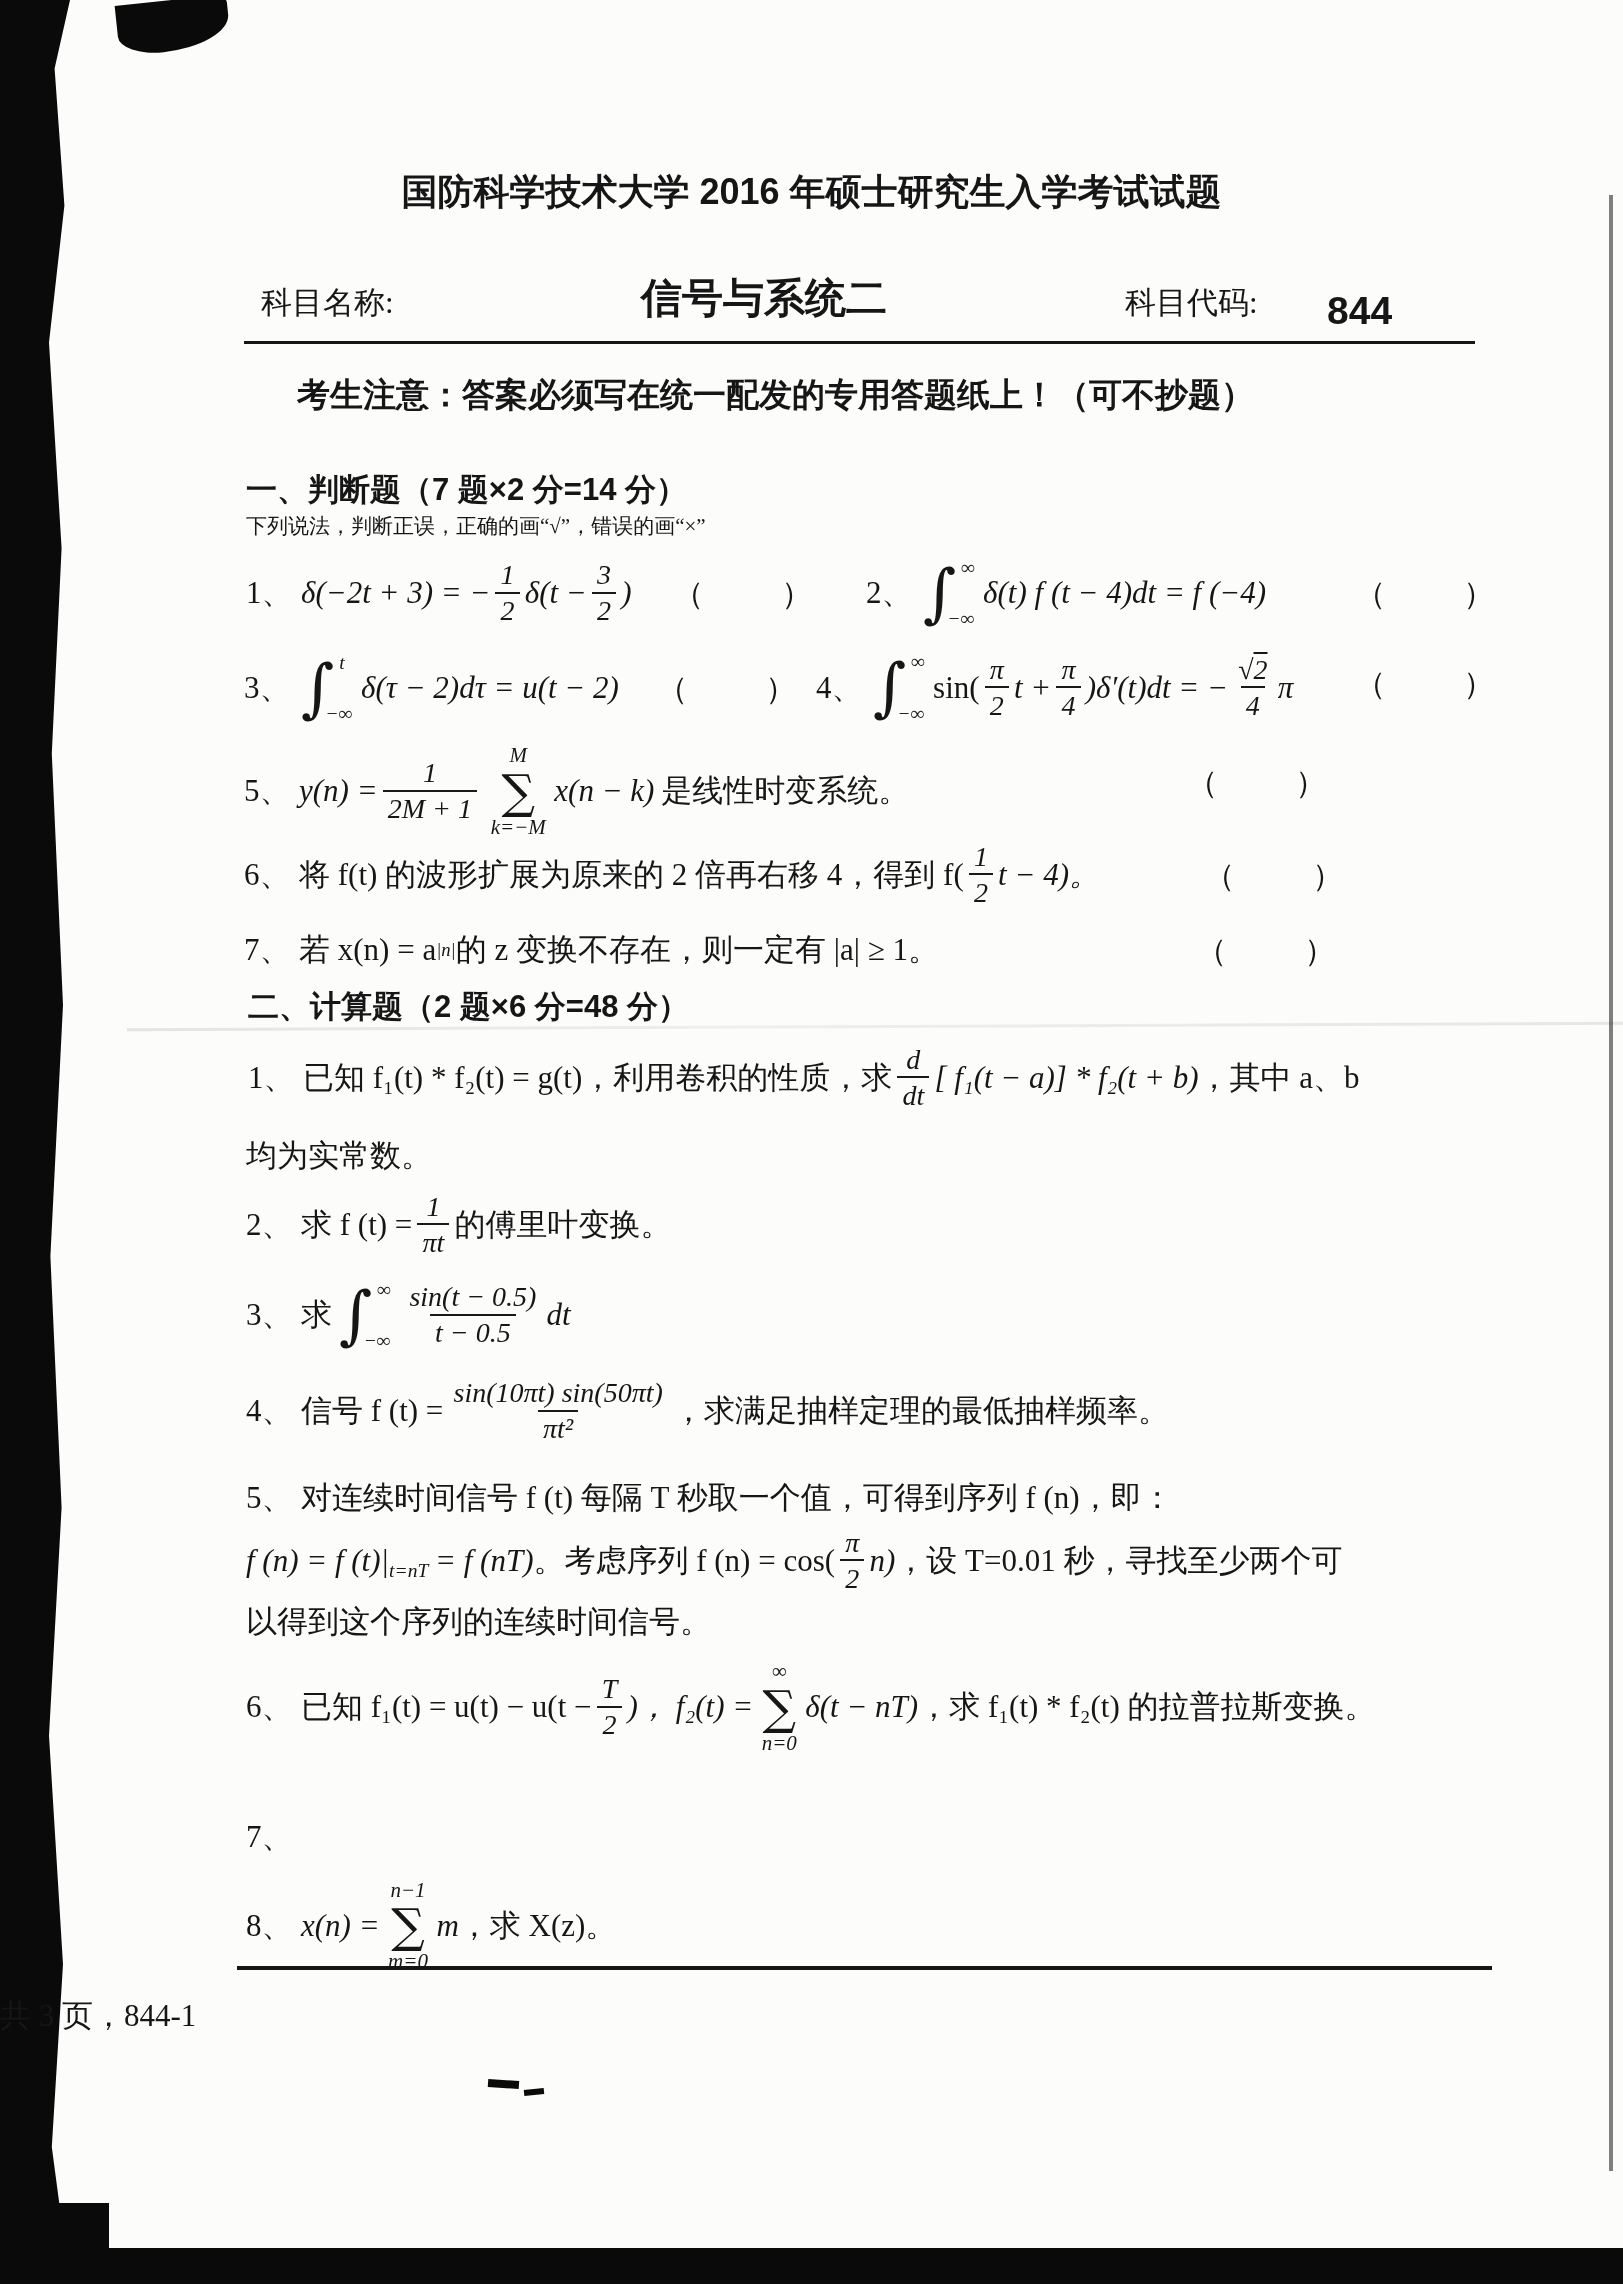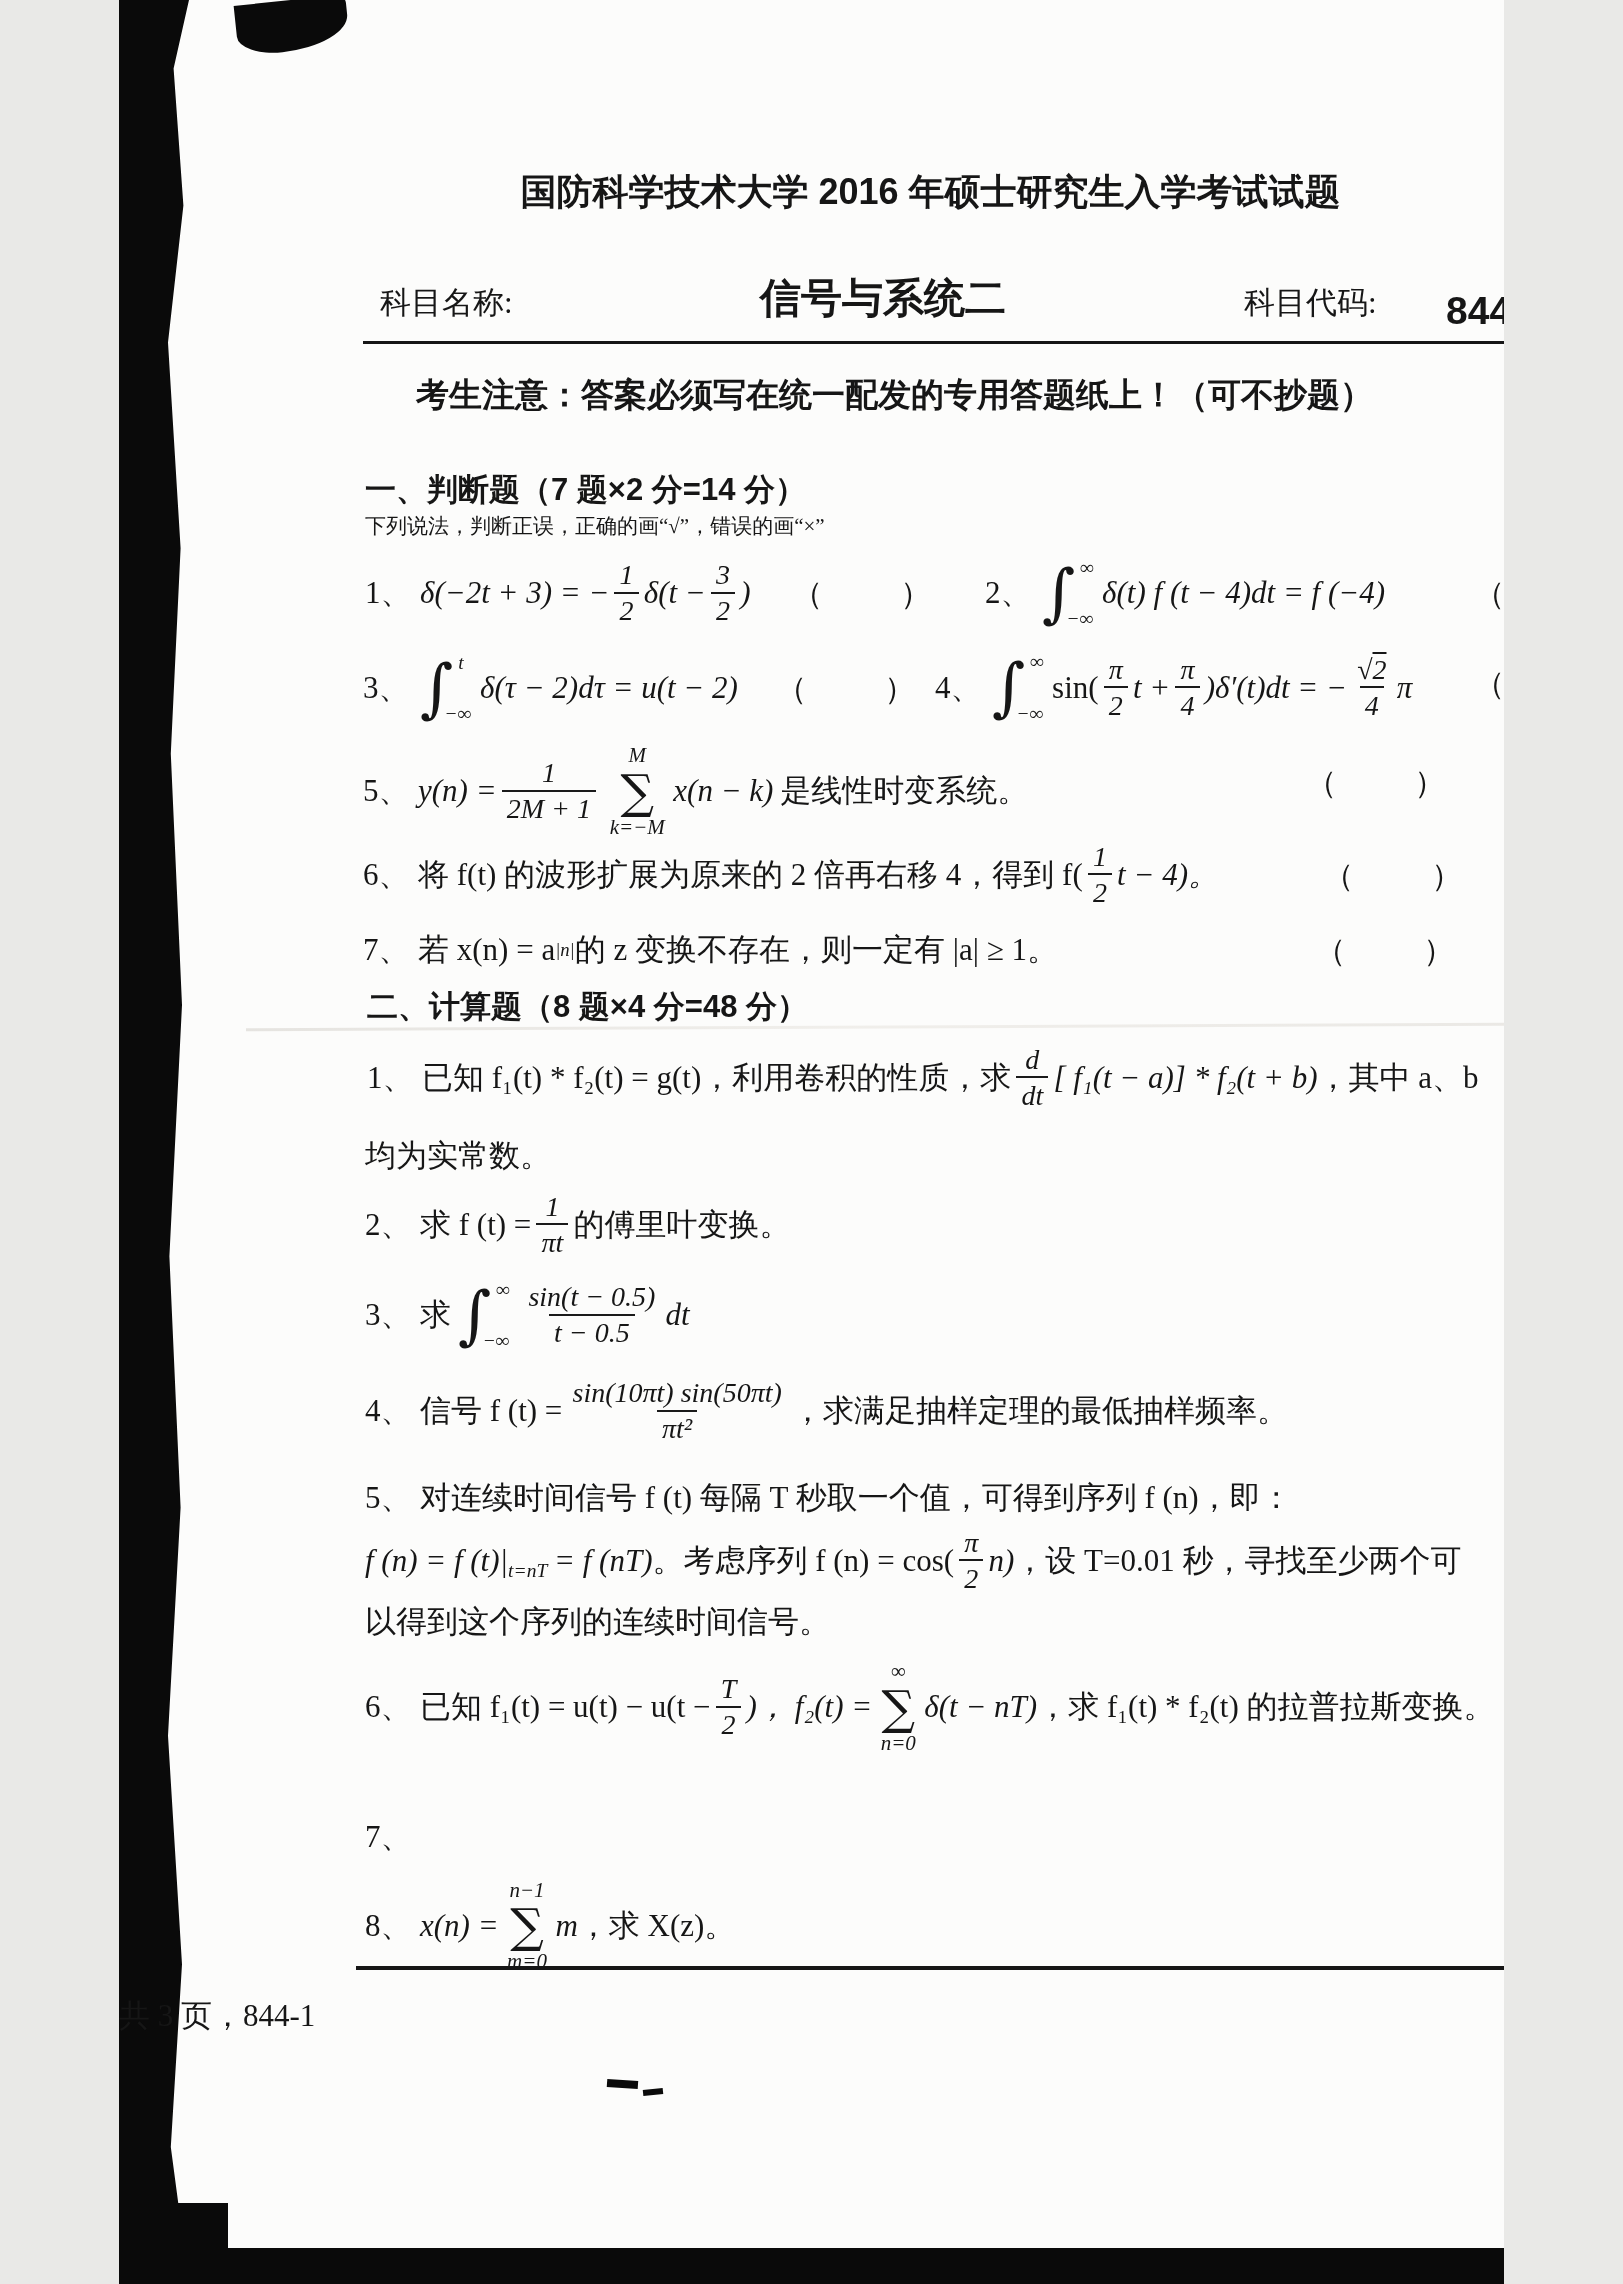--- a/index.html
+++ b/index.html
@@ -1,18 +1,18 @@
 <!DOCTYPE html>
 <html style="font-size:13.6px"><head>
 <meta charset="utf-8">
 <style>
   * { margin:0; padding:0; box-sizing:border-box; }
   html,body { background:#e9e9e7; }
   .page {
-    position:relative; width:1385px; height:2284px; margin:0 auto;
+    position:relative; width:1623px; height:2284px; margin:0 auto;
     background:#fcfcfb; overflow:hidden; color:#161616;
     font-family:"Liberation Serif","DejaVu Serif",serif;
     padding-left:32px;
   }
   .abs { position:absolute; white-space:nowrap; }
   .line { position:absolute; display:flex; align-items:center; white-space:nowrap; font-size:31px; }
   .hd { font-family:"Liberation Sans","DejaVu Sans",sans-serif; font-weight:bold; }
   .cn { font-style:normal; }
   .math { font-style:italic; }
   .qno { font-style:normal; margin-right:8.5px; }
@@ -182,21 +182,21 @@
   <div class="line blankline" style="top:855px;left:1204px;">（　　）</div>
 
   <div class="line" style="top:909px;left:244px;height:81px;">
     <span class="qno">7、</span>
     <span class="cn">若 x(n) = a</span>
     <sup class="msup">|n|</sup>
     <span class="cn"> 的 z 变换不存在，则一定有 |a| ≥ 1。</span>
   </div>
   <div class="line blankline" style="top:930px;left:1196px;">（　　）</div>
 
-  <div class="abs hd" style="top:986px;left:248px;font-size:31px;">二、计算题（8 题×4 分=48 分）</div>
+  <div class="abs hd" style="top:986px;left:248px;font-size:31px;">二、计算题（2 题×6 分=48 分）</div>
 
   <div class="line" style="top:1030px;left:248px;height:95px;">
     <span class="qno">1、</span>
     <span class="cn">已知 f₁(t) * f₂(t) = g(t)，利用卷积的性质，求</span>
     <span class="frac">
         <span class="n">d</span>
         <span class="d">dt</span>
       </span>
     <span class="math">[ f₁(t − a)] * f₂(t + b)</span>
     <span class="cn">，其中 a、b</span>

